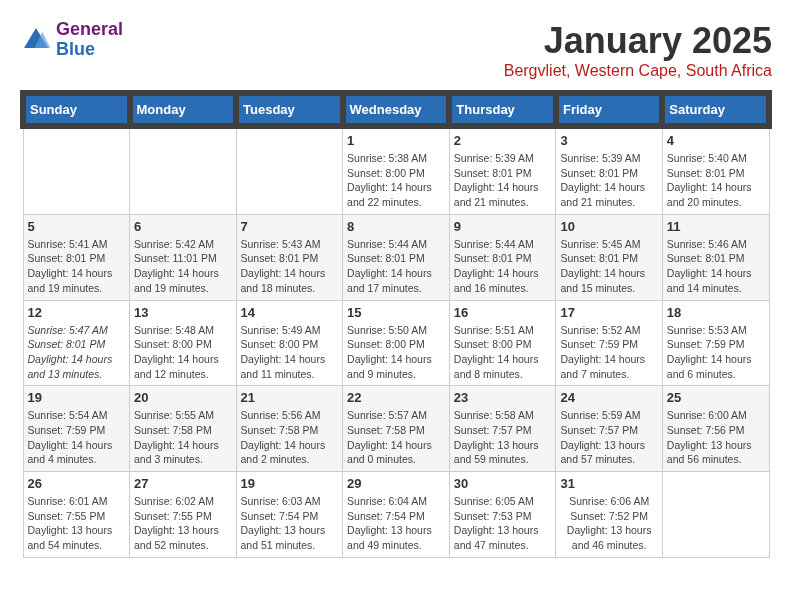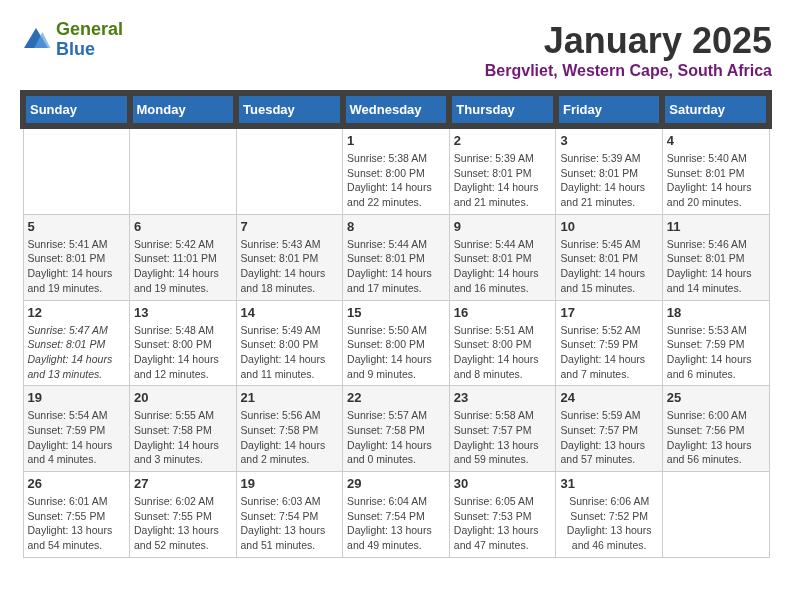--- a/index.html
+++ b/index.html
@@ -19,38 +19,37 @@
     .logo {
       display: flex;
       align-items: center;
       gap: 4px;
     }
     .logo-text {
       font-size: 18px;
       font-weight: bold;
       line-height: 1.1;
     }
-    .logo-general { color: #4d7c0f; }
+    .logo-general { color: #701a75; }
     .logo-blue { color: #2a6db5; }
     .logo-icon {
       width: 32px;
       height: 32px;
     }
     .title-area {
       text-align: right;
     }
     .month-title {
       font-size: 36px;
       font-weight: bold;
       color: #333;
     }
     .location-title {
       font-size: 16px;
-      color: #701a75;
-      font-weight: bold;
+      color: #b91c1c;
     }
     .calendar {
       width: 100%;
       border-collapse: collapse;
       font-size: 11px;
     }
     .calendar th {
       background-color: #2a6db5;
       color: #fff;
       padding: 6px 4px;

